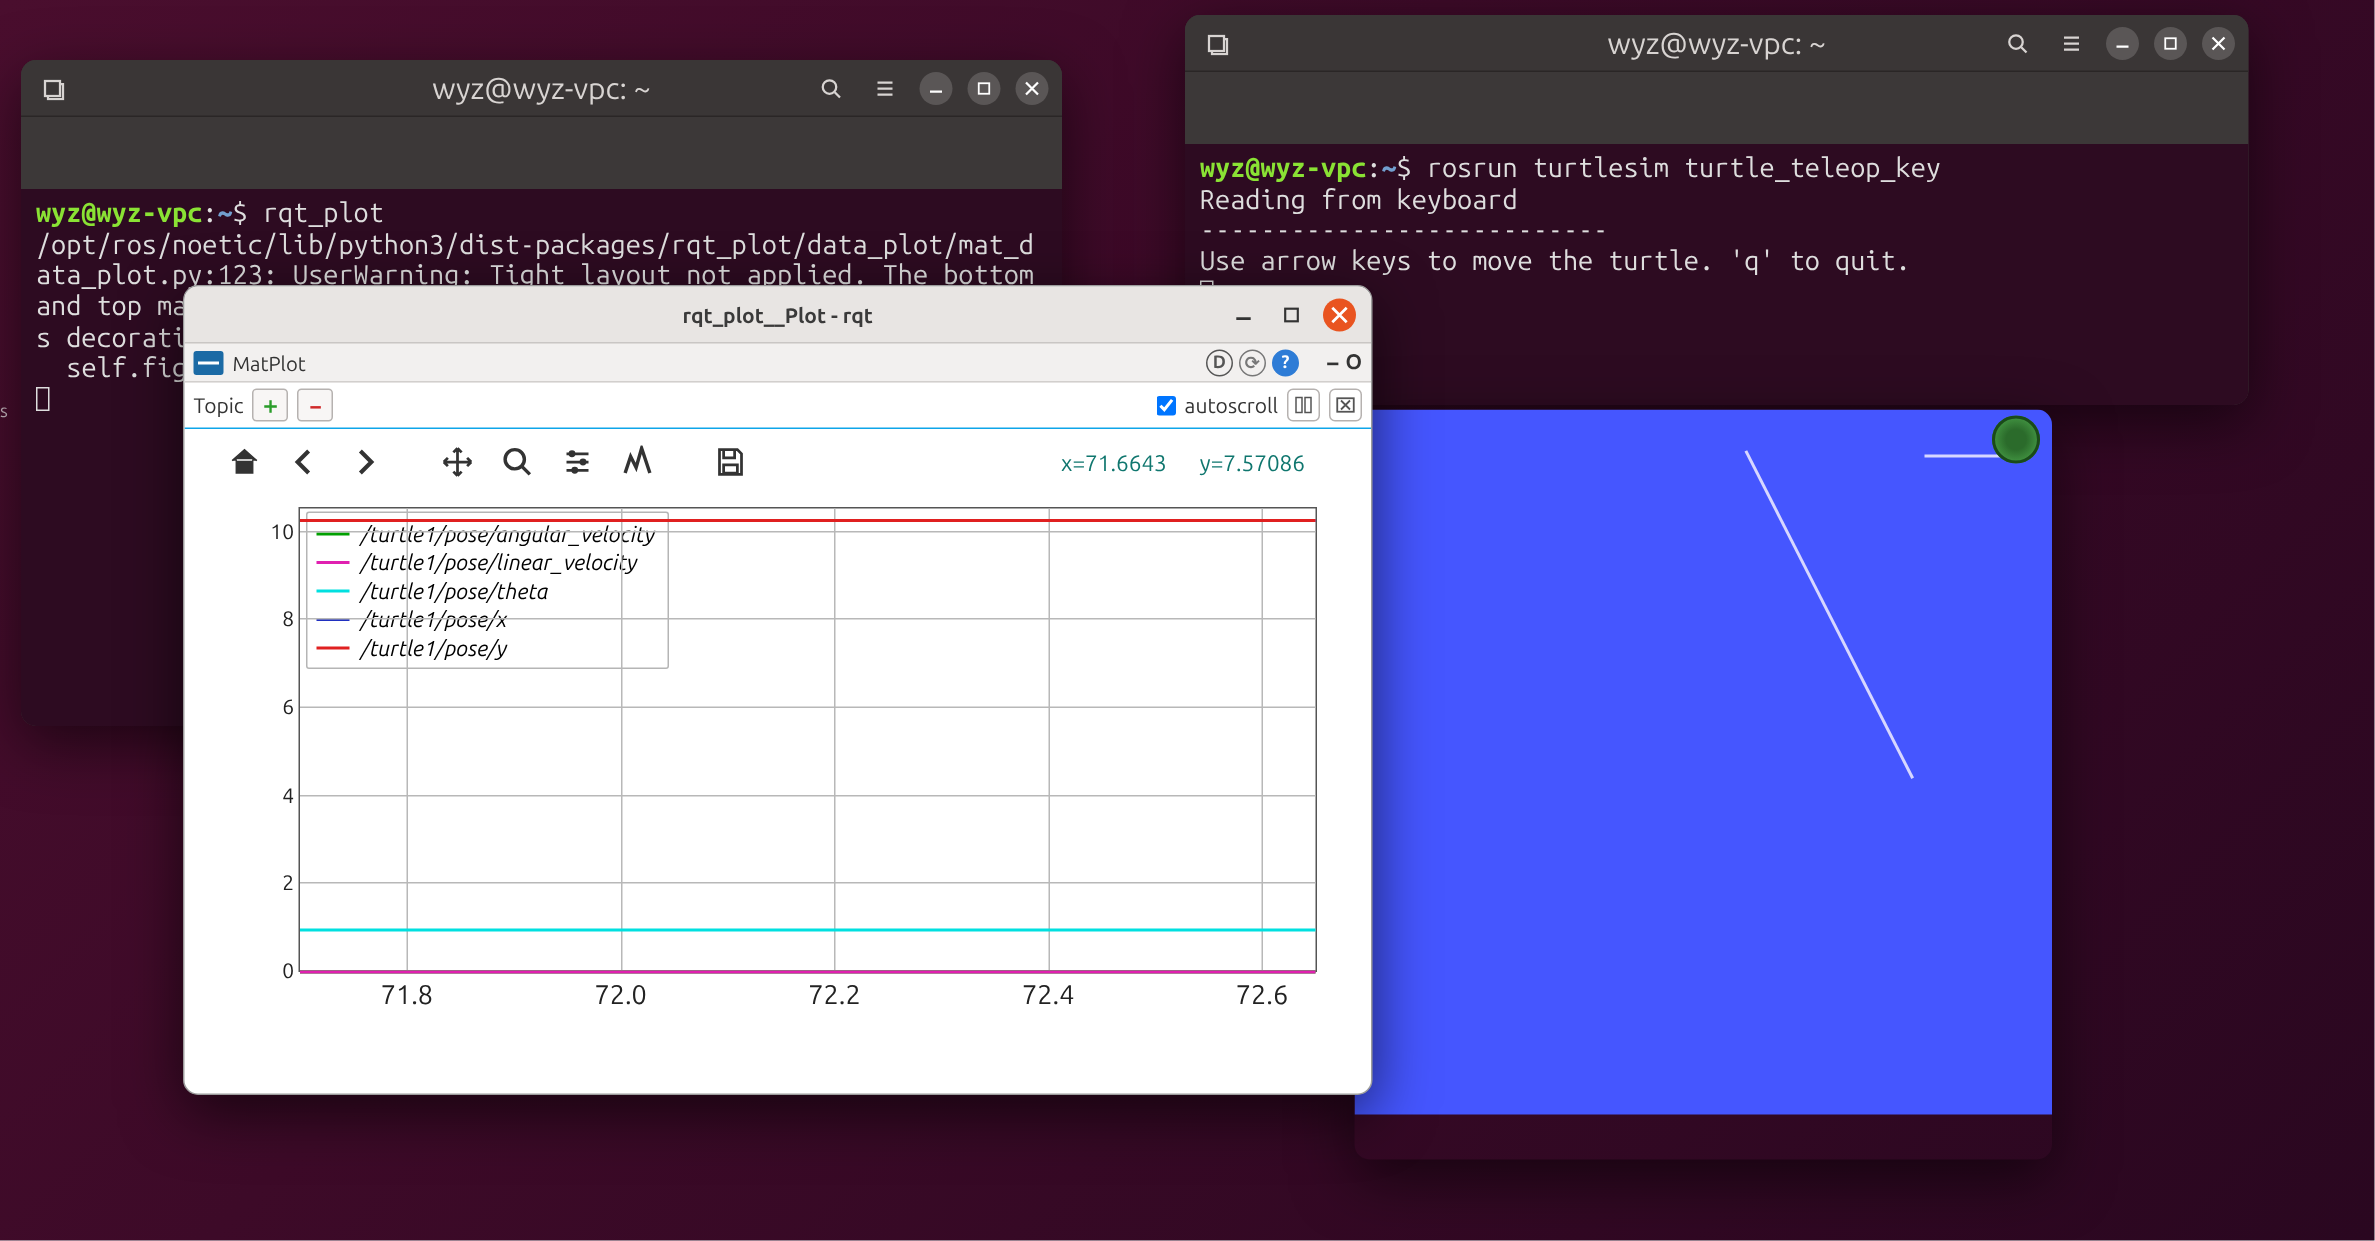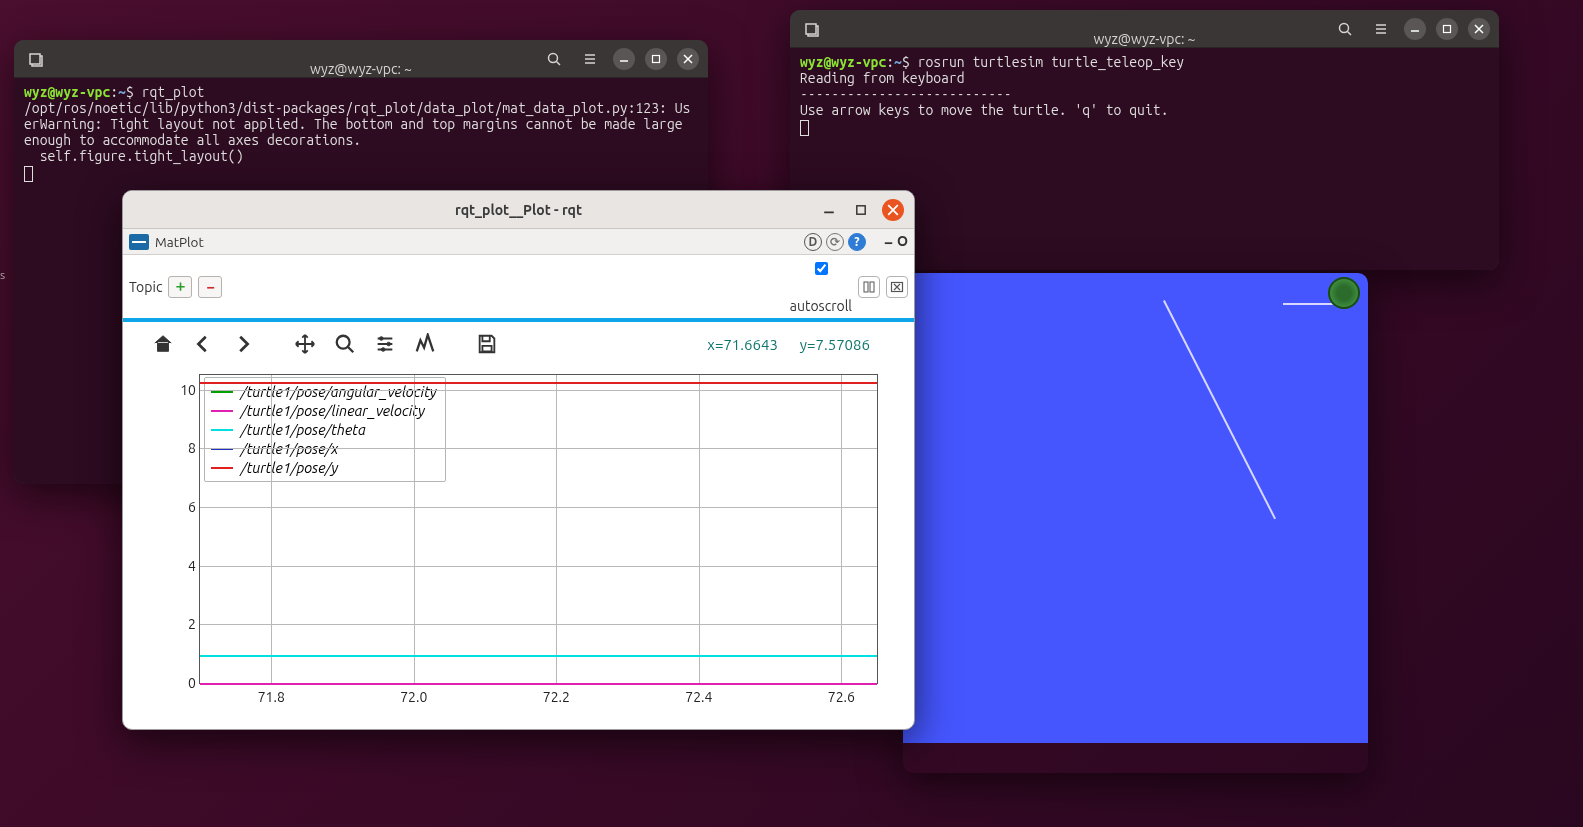--- a/index.html
+++ b/index.html
@@ -22,23 +22,23 @@
     position: absolute;
     background: #3c3838;
     border-radius: 10px;
     box-shadow: 0 12px 40px rgba(0,0,0,.55);
     overflow: hidden;
   }
   .titlebar {
     height: 38px;
     background: #3a3636;
     display: flex;
-    align-items: flex-end;
+    align-items: center;
     color: #d8d4d2;
-    font-size: 14px;
+    font-size: 20px;
     position: relative;
     border-bottom: 1px solid #2a2626;
   }
   .titlebar .title {
     position: absolute; left: 0; right: 0; text-align: center;
     font-weight: 400;
     pointer-events: none;
   }
   .titlebar .left-group, .titlebar .right-group {
     display: flex; gap: 4px; padding: 0 6px; align-items: center; height: 100%;
@@ -57,26 +57,27 @@
     margin: 0 3px;
   }
   .circle-btn.close { background: #5a5656; }
   .circle-btn svg { width: 10px; height: 10px; }
 
   
   .term-body {
     background: #2d0b21;
     color: #dedede;
     font-family: "Ubuntu Mono", "DejaVu Sans Mono", monospace;
-    font-size: 14px;
+    font-size: 18px;
     padding: 6px 10px 10px 10px;
     white-space: pre-wrap;
     word-break: break-all;
     line-height: 1.15;
     height: calc(100% - 38px);
+    margin-top: 48px;
   }
   .ps-user { color: #8ae234; font-weight: bold; }
   .ps-path { color: #729fcf; font-weight: bold; }
   .cursor-box {
     display: inline-block; width: 9px; height: 16px;
     border: 1px solid #dedede; margin-top: 2px;
   }
 
   
   .rqt-window {
@@ -111,35 +112,35 @@
     font-size: 13.5px; color: #333;
   }
   .matplot-row .right { margin-left: auto; display:flex; gap:4px; font-size:14px; }
   .round-icn {
     width:18px; height:18px; border-radius:50%; display:inline-flex;
     align-items:center; justify-content:center; font-size:12px; font-weight:bold;
     border:1px solid #888;
   }
   .topic-row {
     display:flex; align-items:center; gap:6px; padding: 4px 6px;
-    border-bottom: 4px solid #0ea5e9;
+    border-bottom: 1px solid #0ea5e9;
   }
   .topic-row label { font-size: 14px; color:#333; }
   .topic-row input[type=text] {
     width: 320px; height: 24px; font-size: 14px;
     border: 1px solid #5a87c4; padding: 2px 4px;
     font-family: inherit;
   }
   .sq-btn {
     width:24px; height:22px; border:1px solid #b6b2b0; border-radius:3px;
     background:#f8f6f5; display:flex; align-items:center; justify-content:center;
     font-size:15px; cursor:pointer;
   }
   .topic-row .spacer { flex:1; }
-  .autoscroll { display:flex; align-items:center; gap:20px; font-size:14px;flex-direction:column; }
+  .autoscroll { display:flex; align-items:center; gap:3px; font-size:14px; }
   .pill { width:22px; height:22px; border:1px solid #b6b2b0; border-radius:4px;
     display:inline-flex; align-items:center; justify-content:center; }
 
   .plot-toolbar {
     display:flex; align-items:center; gap:16px; padding: 10px 14px 4px 28px;
     font-size: 20px; color: #333;
   }
   .plot-toolbar .tool { cursor:pointer; width:24px; height:24px;
     display:flex; align-items:center; justify-content:center; }
   .plot-toolbar svg { width:22px; height:22px; fill:#333; stroke:#333; }
@@ -151,21 +152,21 @@
     height: 340px;
   }
   .axes {
     position:absolute; left:40px; top:0; right:0; bottom:30px;
     border: 1px solid #555;
   }
   .grid-v, .grid-h { position:absolute; background:#b8b8b8; }
   .grid-v { width:1px; top:0; bottom:0; }
   .grid-h { height:1px; left:0; right:0; }
   .yt { position:absolute; right: calc(100% + 4px); transform: translateY(-50%); font-size:14px; color:#222; }
-  .xt { position:absolute; top: calc(100% + 6px); transform: translateX(-50%); font-size:14px; color:#222; }
+  .xt { position:absolute; top: calc(100% + 6px); transform: translateX(-50%); font-size:18px; color:#222; }
   .series { position:absolute; left:0; right:0; height:2px; }
 
   .legend {
     position:absolute; left:4px; top:2px; background:#fff;
     border:1px solid #b5b5b5; border-radius:2px; padding:4px 8px 4px 6px;
     font-size:14.5px;
   }
   .legend .row { display:flex; align-items:center; gap:8px; padding:1px 0;font-style:italic; }
   .legend .sw { width:22px; height:2px; }
 

